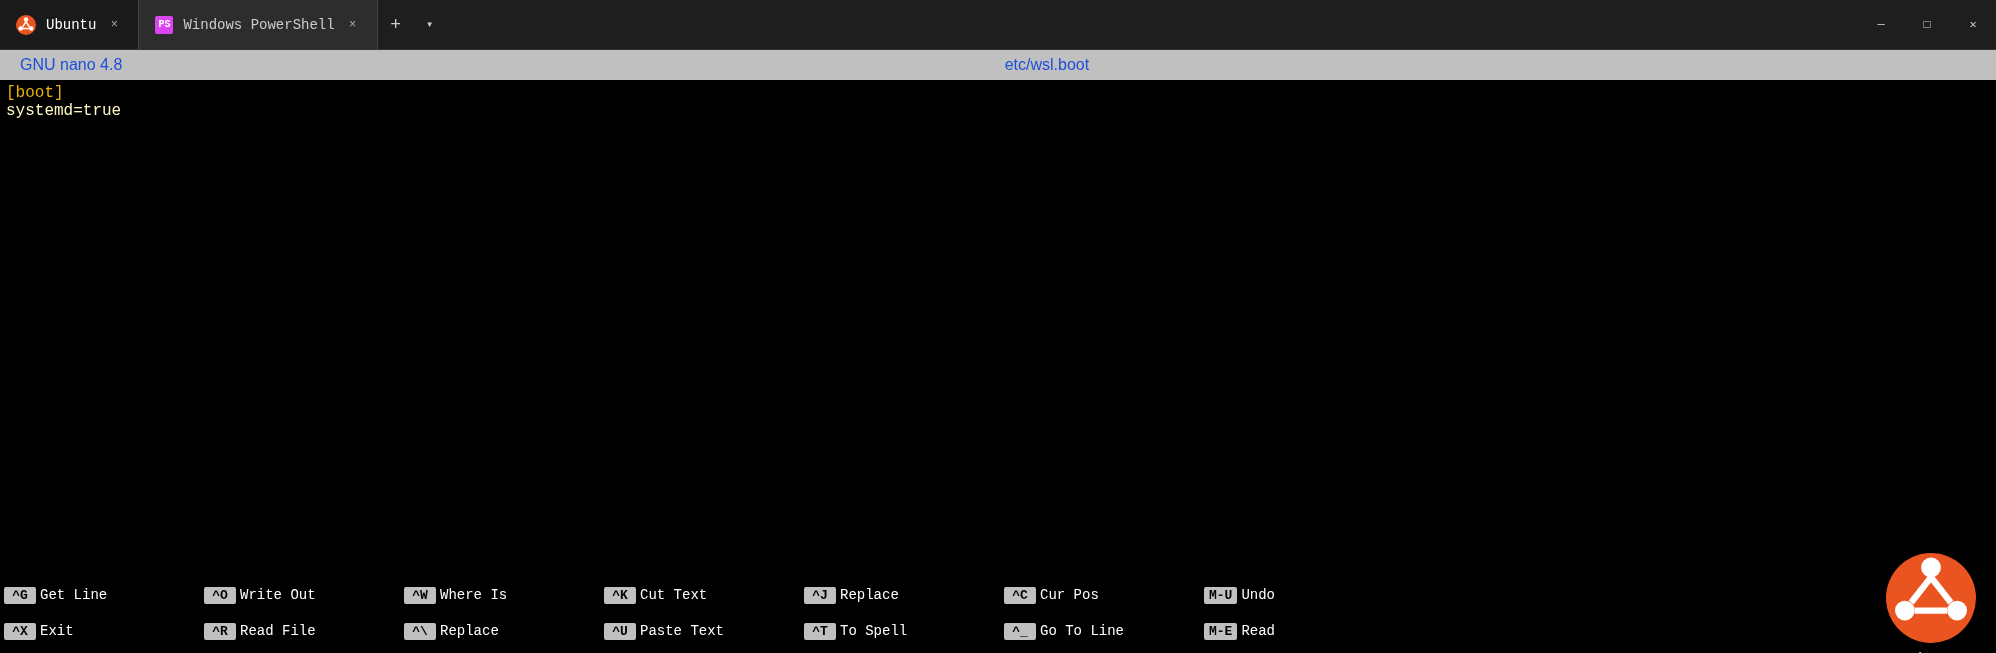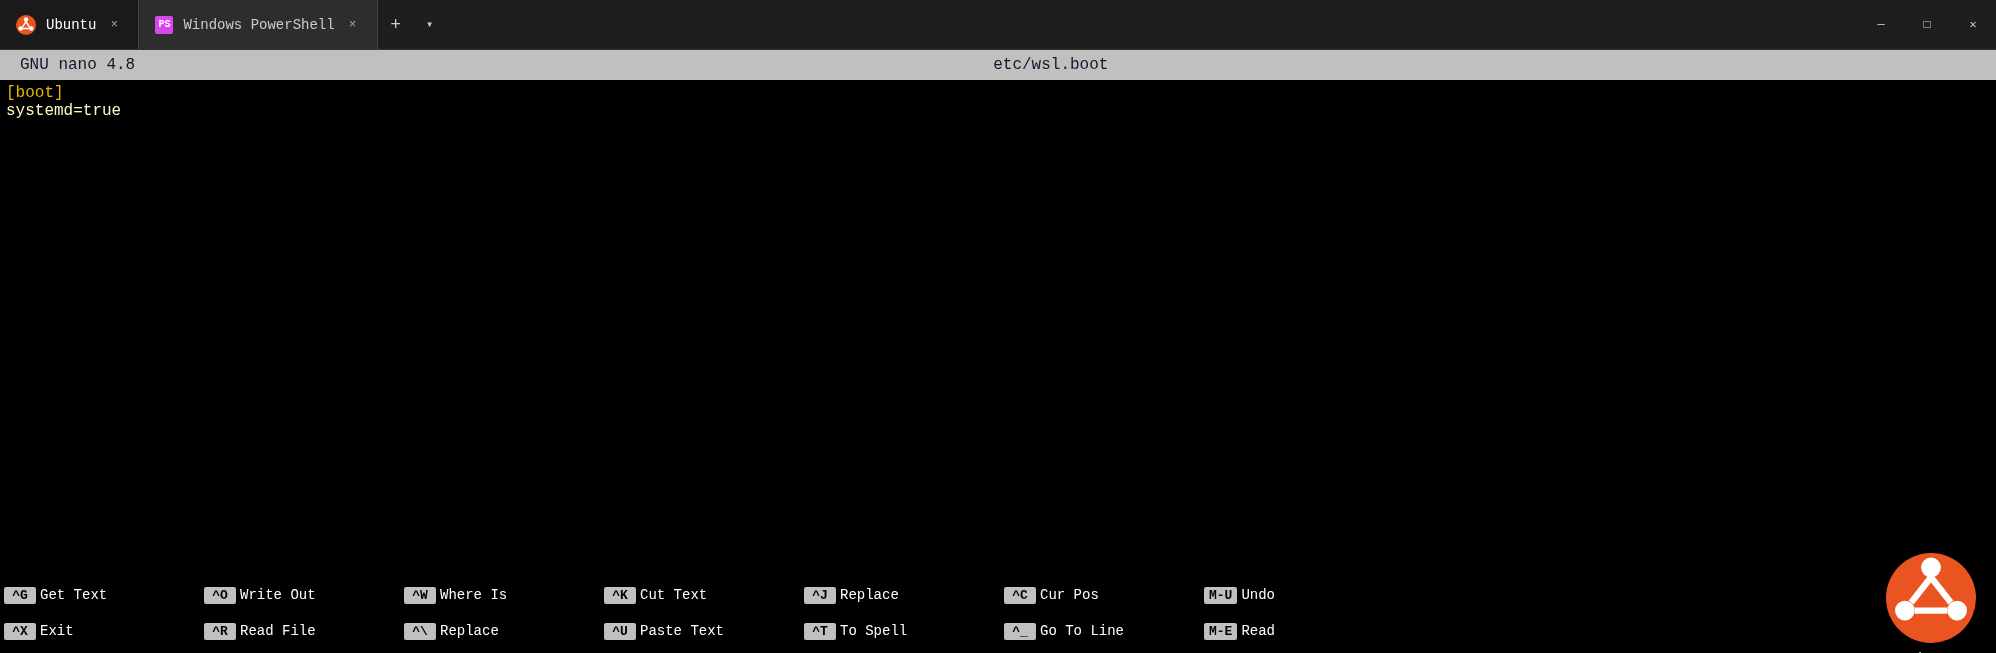--- a/index.html
+++ b/index.html
@@ -88,23 +88,23 @@
     }
 
     
     .nano-header {
       height: 30px;
       background: #c0c0c0;
       display: flex;
       align-items: center;
       justify-content: space-between;
       padding: 0 20px;
-      color: #0f172a;
+      color: #1d4ed8;
       font-size: 16px;
-      font-family: Liberation Mono, monospace;
+      font-family: Liberation Sans, sans-serif;
       font-weight: normal;
     }
 
     
     .editor-area {
       background: #000;
       color: #fff;
       font-size: 16px;
       font-family: 'Courier New', Courier, monospace;
       padding: 4px 6px;
@@ -234,21 +234,21 @@
 <div class="editor-area">
   <div class="editor-line-green">[boot]</div>
   <div class="editor-line-white">systemd=true</div>
 </div>
 
 <div class="bottom-bar">
 
   <div class="shortcut-row">
     <div class="shortcut-item">
       <span class="shortcut-key">^G</span>
-      <span class="shortcut-label">Get Text</span>
+      <span class="shortcut-label">Get Line</span>
     </div>
     <div class="shortcut-item">
       <span class="shortcut-key">^O</span>
       <span class="shortcut-label">Write Out</span>
     </div>
     <div class="shortcut-item">
       <span class="shortcut-key">^W</span>
       <span class="shortcut-label">Where Is</span>
     </div>
     <div class="shortcut-item">

